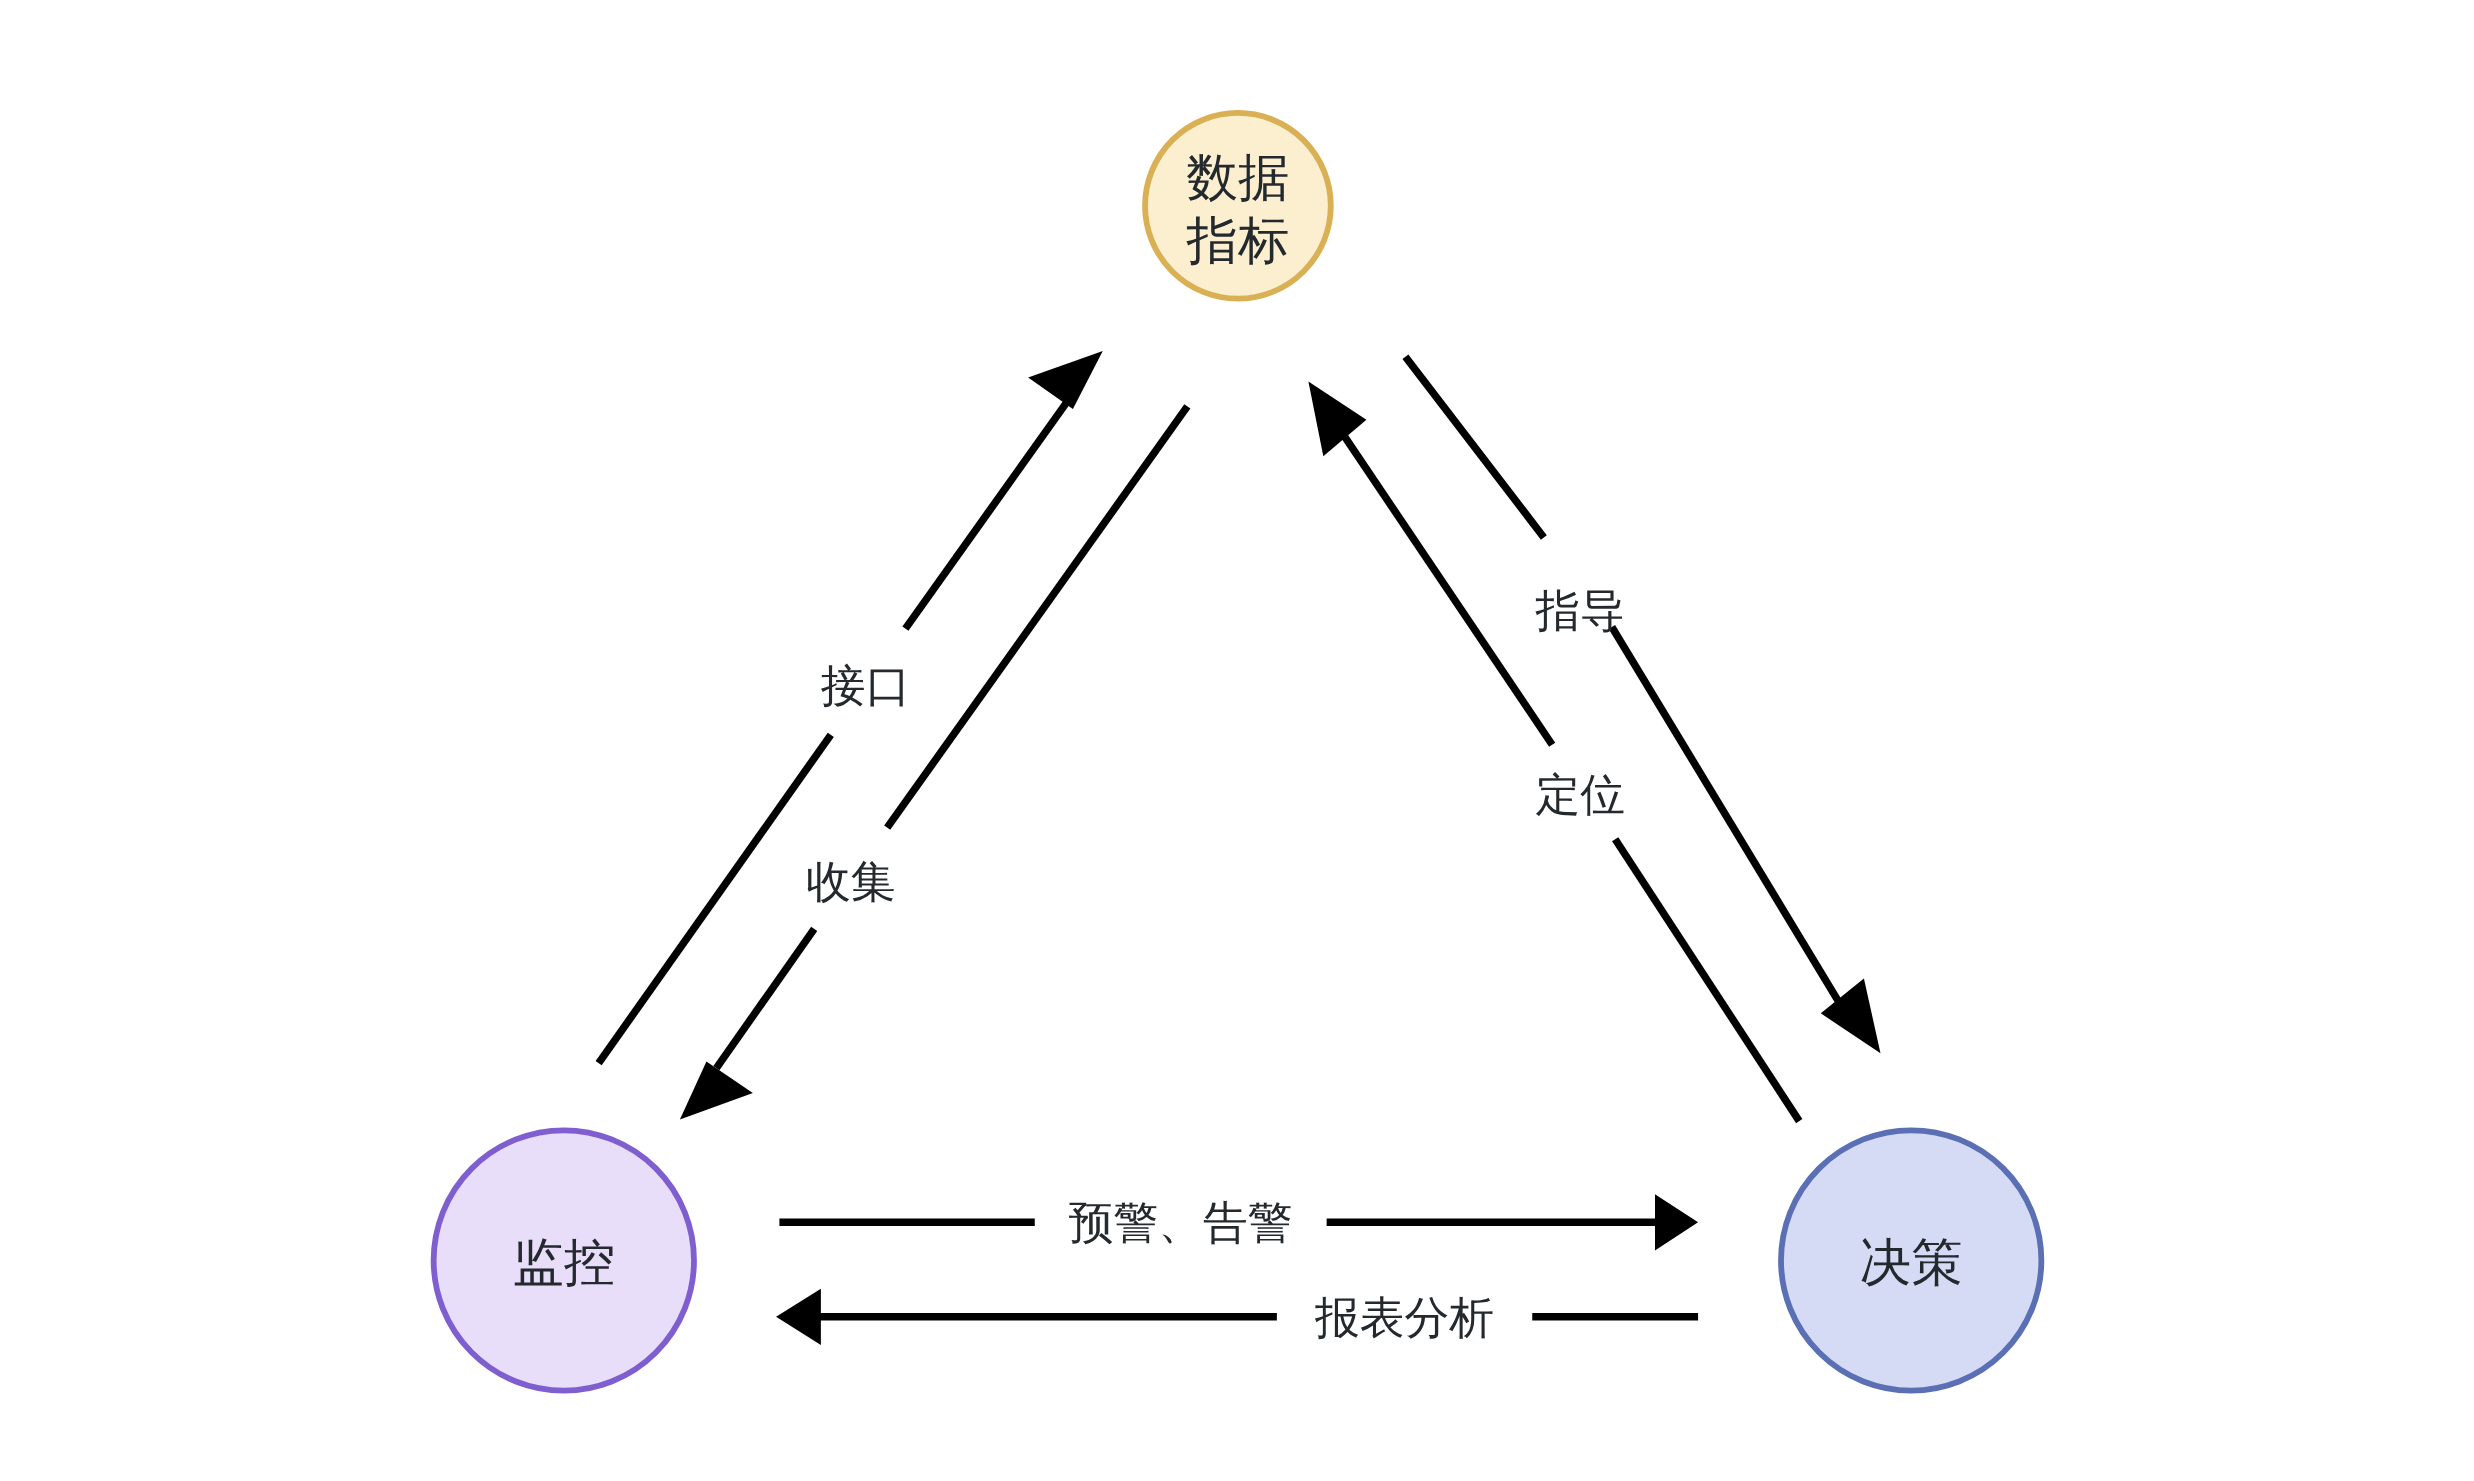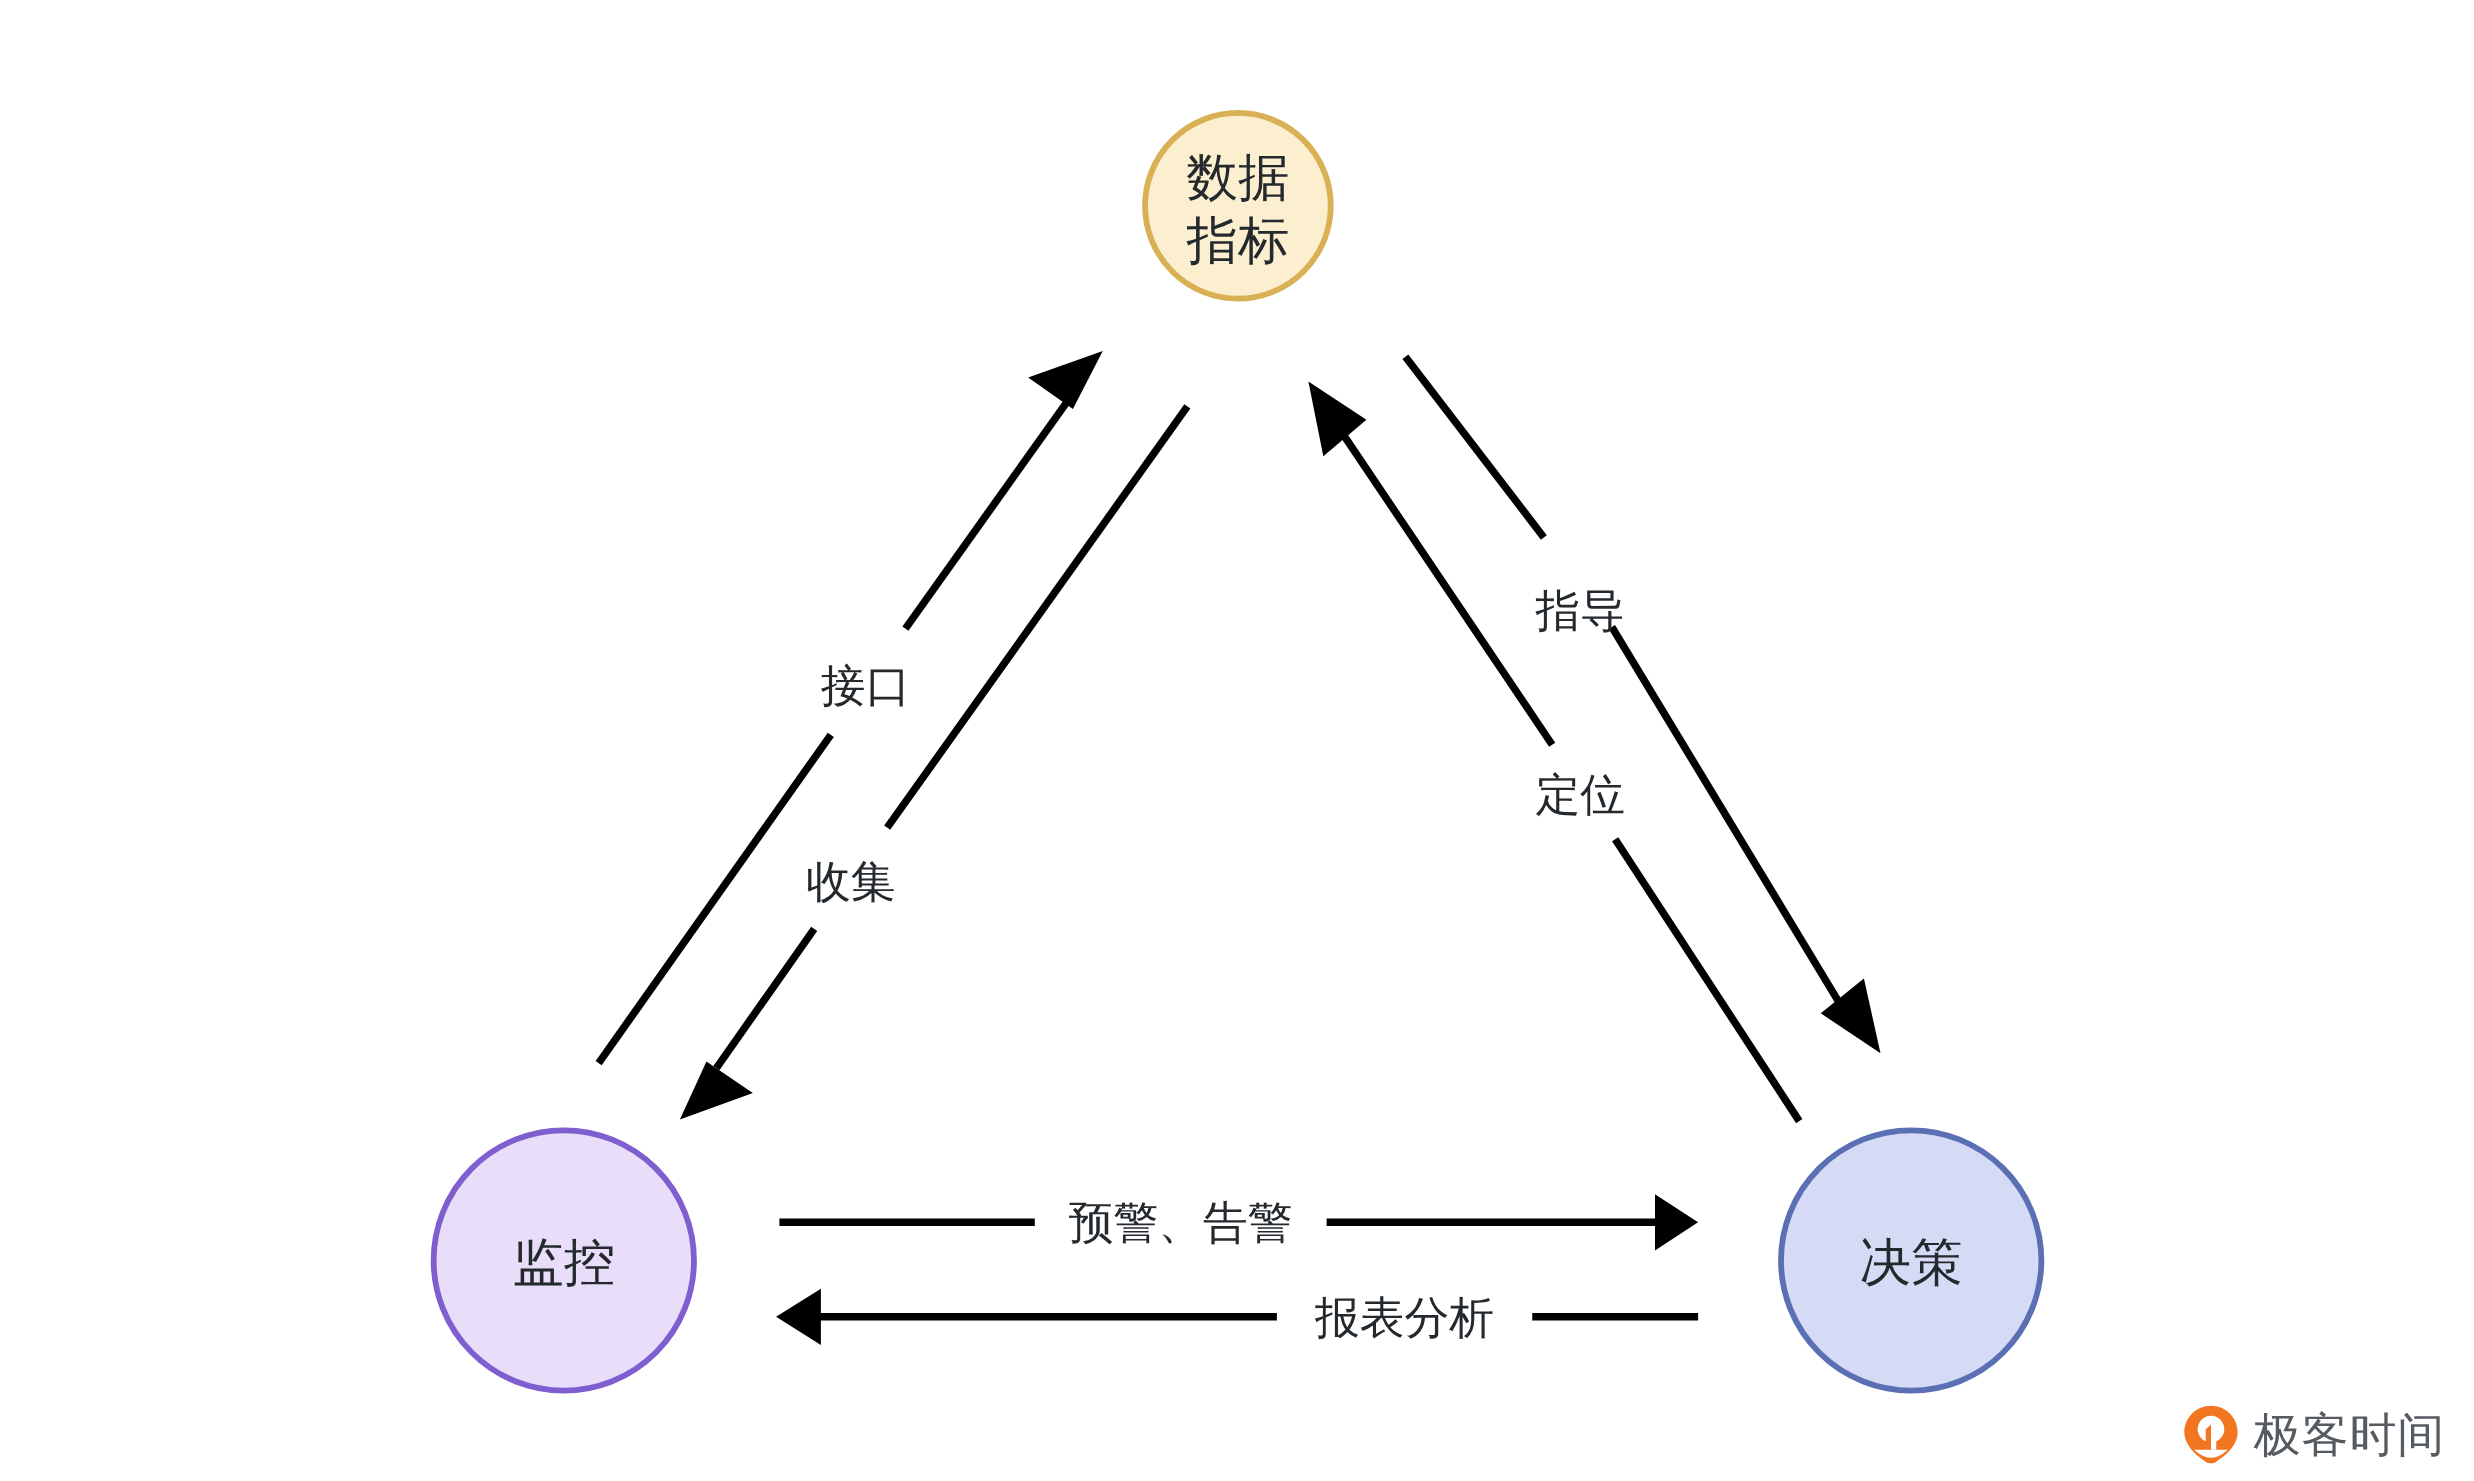--- a/index.html
+++ b/index.html
@@ -131,25 +131,15 @@
       <text class="node-label" x="680" y="1522">监控</text>
     </g>
 
     <g>
       <circle cx="2305" cy="1520" r="157" fill="#D6DBF5" stroke="#5B6FB5" stroke-width="7"></circle>
       <text class="node-label" x="2305" y="1522">决策</text>
     </g>
 
   </svg>
 
-  <div id="watermark">
-    <div id="wm-mark">
-      <svg width="60" height="60" viewBox="0 0 72 72">
-        <path d="M36 2 C18.3 2 4 16.3 4 34 C4 49 18 62 30 69.5 C33.6 71.8 38.4 71.8 42 69.5 C54 62 68 49 68 34 C68 16.3 53.7 2 36 2 Z" fill="#F1761F"></path>
-        <path d="M36 14 C27.2 14 20 21.2 20 30 C20 36.6 24 42.3 29.7 44.7 L29.7 30.4 L36 24.6 L36 55 L42.3 55 L42.3 44.7 C48 42.3 52 36.6 52 30 C52 21.2 44.8 14 36 14 Z" fill="#ffffff"></path>
-        <path d="M16 55 C22 61 29 64.5 36 64.5 C43 64.5 50 61 56 55 Z" fill="#ffffff"></path>
-      </svg>
-    </div>
-    <div id="wm-text">极客时间</div>
-  </div>
 
 </div>
 
 
 </body></html>

